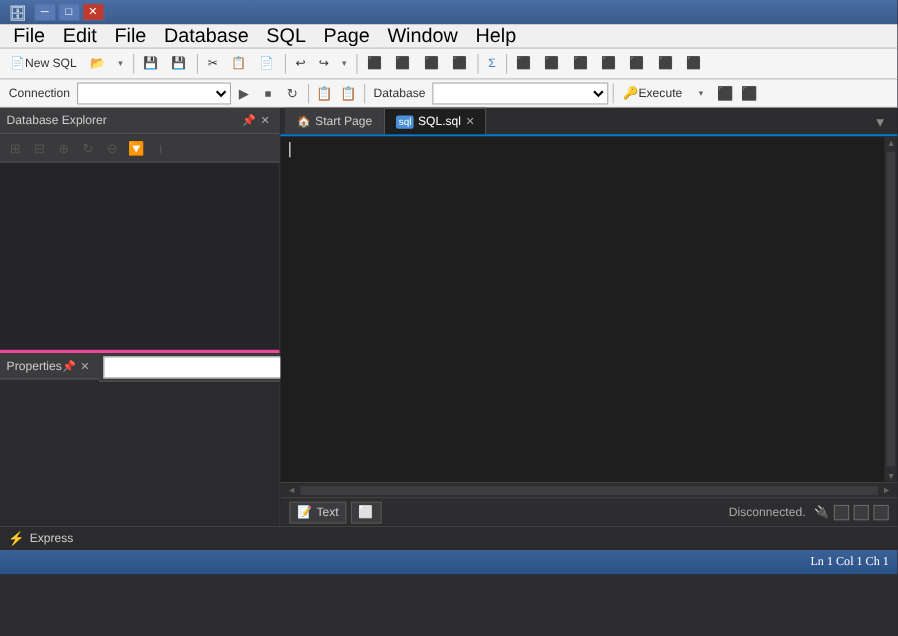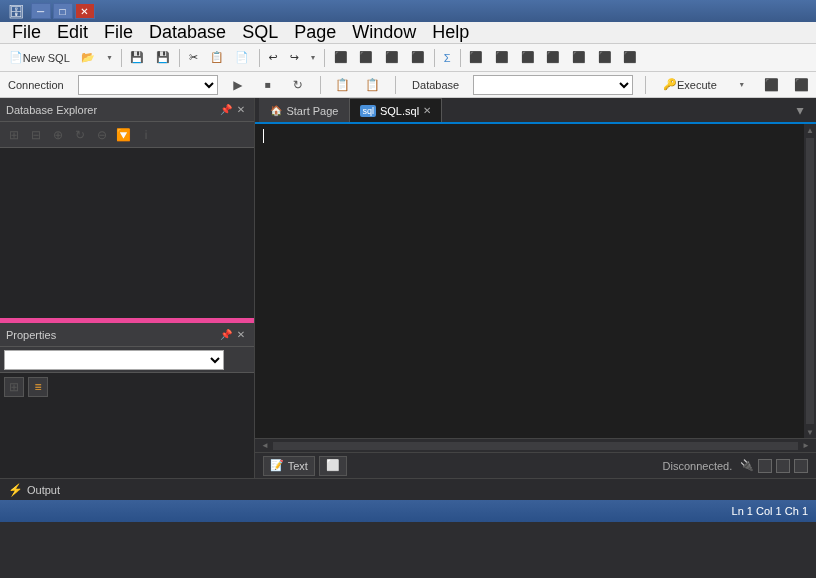--- a/index.html
+++ b/index.html
@@ -107,21 +107,20 @@
 
     
     #connection-bar {
       background: #f5f5f5;
       height: 26px;
       display: flex;
       align-items: center;
       padding: 0 4px;
       border-bottom: 1px solid #ccc;
       gap: 2px;
-      justify-content: space-between;
     }
 
     
     #main-layout {
       display: flex;
       height: calc(578px - 22px - 22px - 28px - 26px - 22px - 22px);
       
     }
 
     
@@ -167,23 +166,23 @@
     }
     #db-explorer-content {
       flex: 1;
       background: #252527;
     }
     
     
     #properties-panel {
       background: #2b2b2e;
       height: 160px;
-      border-top: 5px solid #ec4899;
-      display: flex;
-      flex-direction: column;
+      border-top: 3px solid #ec4899;
+      display: flex;
+      flex-direction: row;
     }
     #properties-header {
       background: #3c3c3f;
       height: 24px;
       display: flex;
       align-items: center;
       padding: 0 6px;
       border-bottom: 1px solid #555;
       font-size: 11px;
       color: #ccc;
@@ -383,20 +382,21 @@
       background: linear-gradient(to bottom, #3a6098, #2a5088);
       height: 22px;
       display: flex;
       align-items: center;
       padding: 0 8px;
       color: white;
       font-size: 11px;
     }
     .app-status-right {
       margin-left: auto;
+      font-family: Liberation Serif, serif;
     }
 
     
     #tab-bar-add {
       width: 20px;
       height: 24px;
       display: flex;
       align-items: center;
       justify-content: center;
       font-size: 14px;
@@ -670,19 +670,19 @@
       <span style="font-size:11px; margin-left:4px; color:#4488cc;">🔌</span>
       <div class="status-square"></div>
       <div class="status-square"></div>
       <div class="status-square"></div>
     </div>
   </div>
 </div>
 
 <div id="output-panel">
   <span id="output-icon">⚡</span>
-  <span id="output-title">Output</span>
+  <span id="output-title">Express</span>
 </div>
 
 <div id="app-status-bar">
   <span></span>
   <span class="app-status-right">Ln 1   Col 1   Ch 1</span>
 </div>
 
 </body></html>

